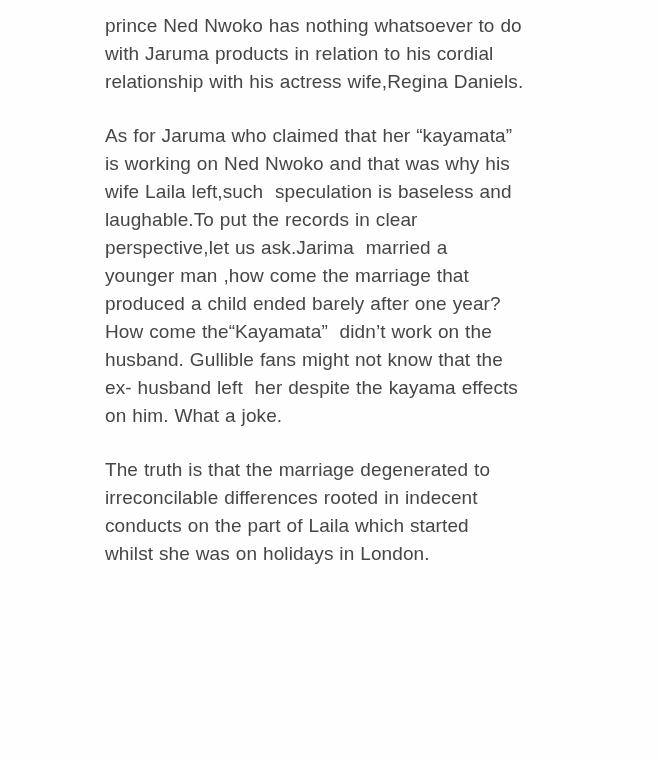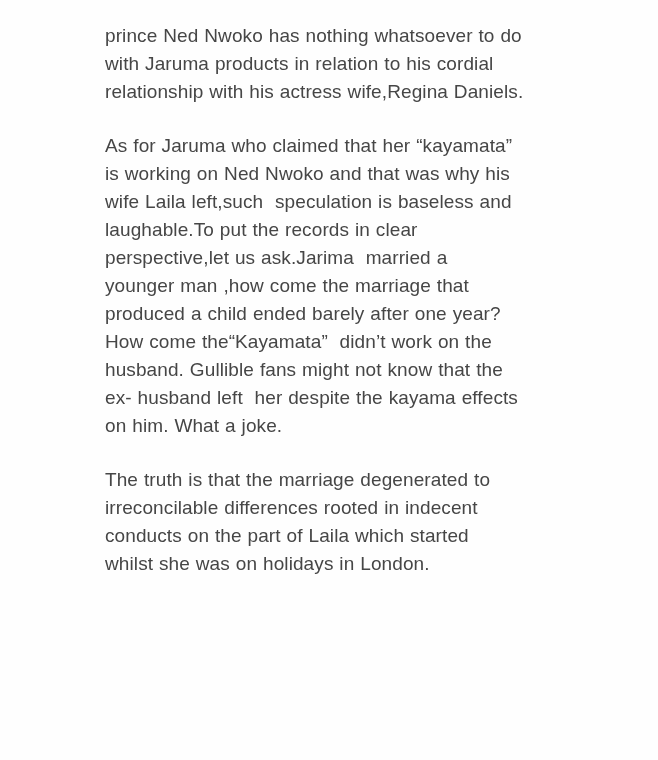--- a/index.html
+++ b/index.html
@@ -10,21 +10,21 @@
     width: 658px;
     height: 760px;
     background: #fefefe;
     overflow: hidden;
     font-family: "Liberation Sans", sans-serif;
   }
   .statement {
     box-sizing: border-box;
     width: 658px;
     height: 760px;
-    padding: 22px 70px 0 105px;
+    padding: 12px 70px 0 105px;
     color: #464646;
   }
   .para {
     margin: 0 0 26px 0;
     font-size: 19px;
     line-height: 28px;
     letter-spacing: 0.1px;
     white-space: pre-wrap;   
     word-spacing: 0.5px;
   }

